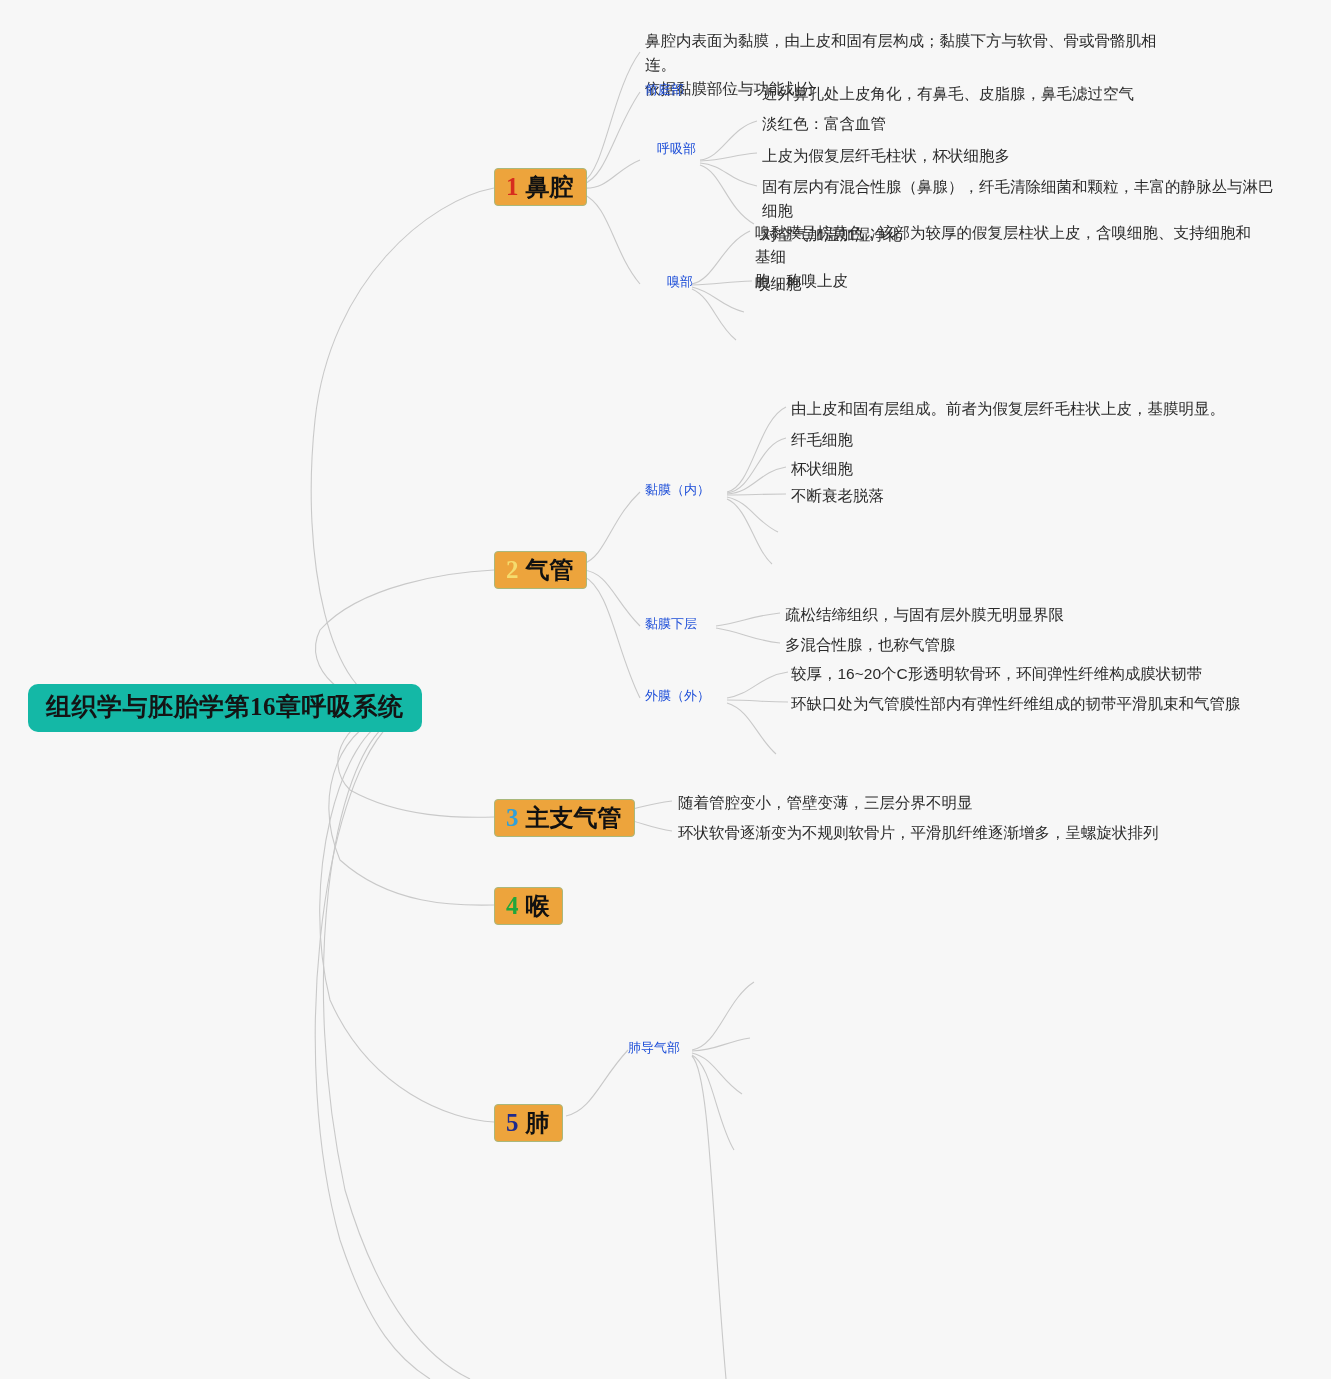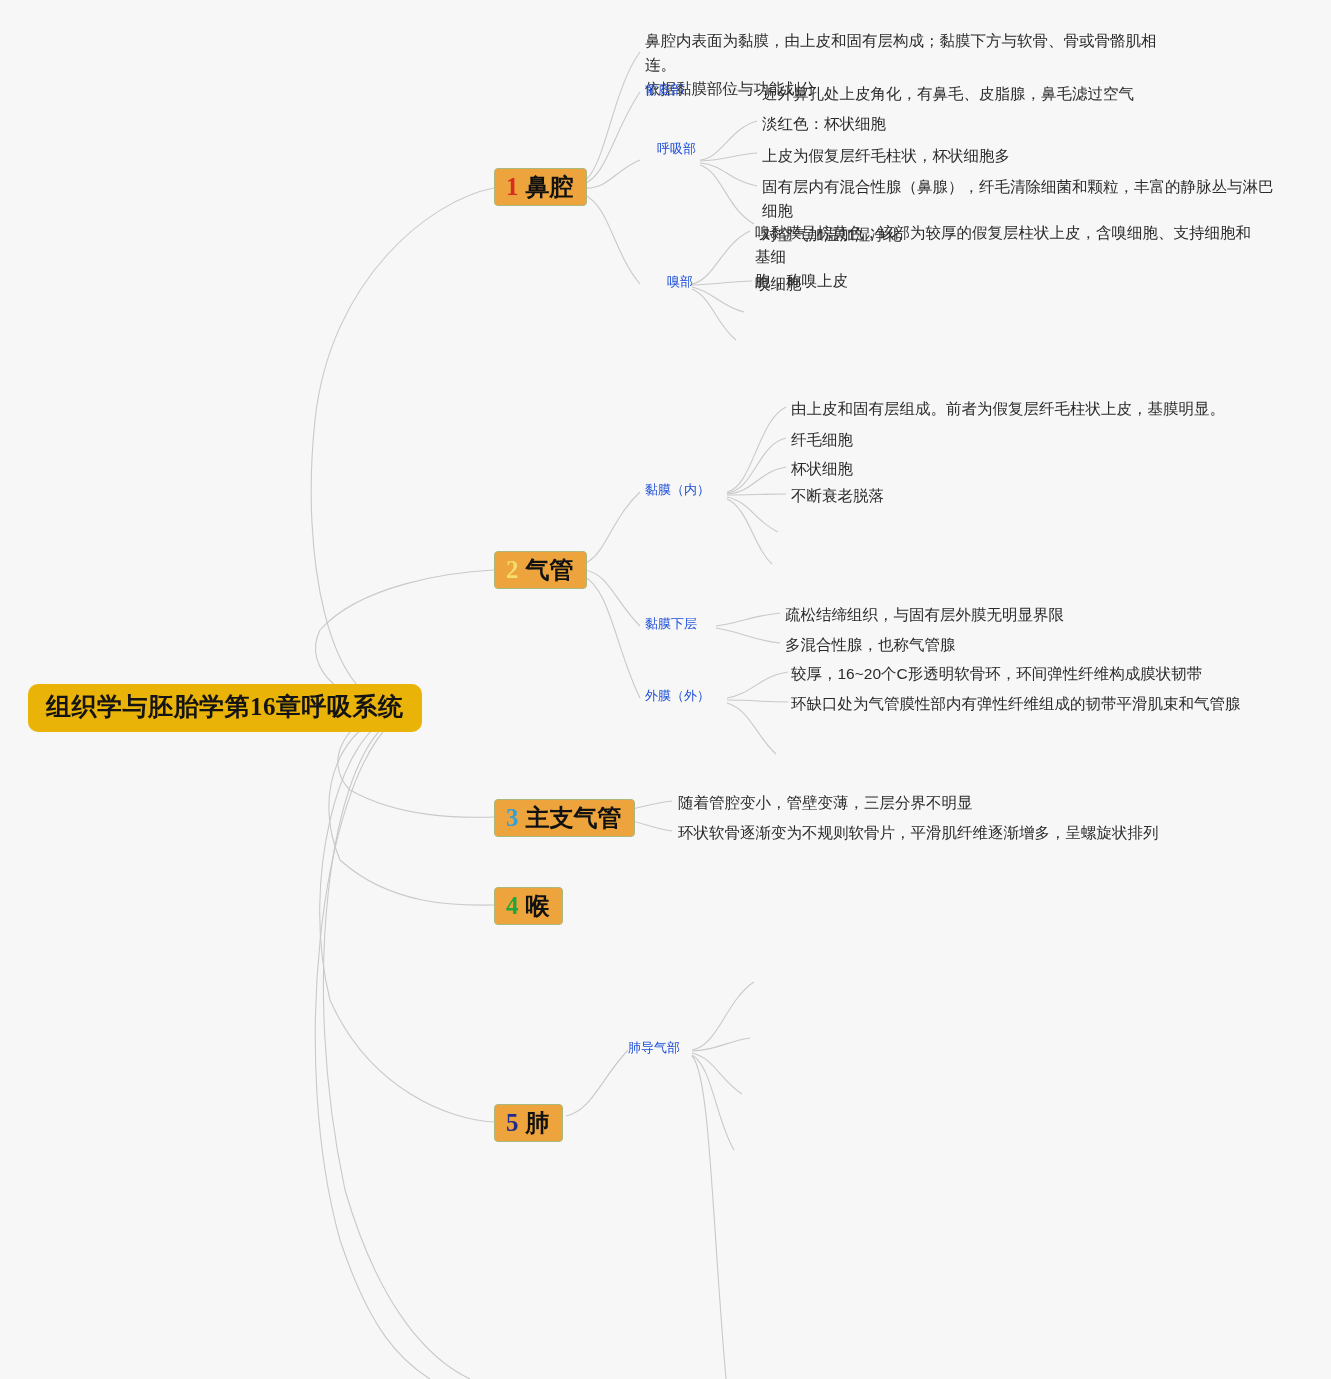--- a/index.html
+++ b/index.html
@@ -27,21 +27,21 @@
     position: absolute;
     left: 0; top: 0;
     width: 1331px;
     height: 1379px;
     pointer-events: none;
   }
 
   
   .root-node {
     position: absolute;
-    background: #eab308;
+    background: #14b8a6;
     border-radius: 10px;
     padding: 9px 18px 11px 18px;
     box-sizing: border-box;
     white-space: nowrap;
   }
   .root-node .root-label {
     font-family: "Liberation Serif", "DejaVu Serif", serif;
     font-weight: bold;
     font-size: 25px;
     color: #141414;
@@ -168,21 +168,21 @@
     <span class="blabel">鼻腔</span>
   </div>
 
   <div class="leaf-text" style="left:645px; top:29px; width:520px;">鼻腔内表面为黏膜，由上皮和固有层构成；黏膜下方与软骨、骨或骨骼肌相连。
 依据黏膜部位与功能划分</div>
 
   <div class="sub-label" style="left:645px; top:82px;">前庭部</div>
   <div class="leaf-text" style="left:762px; top:82px; width:420px;">近外鼻孔处上皮角化，有鼻毛、皮脂腺，鼻毛滤过空气</div>
 
   <div class="sub-label" style="left:645px; top:141px;margin-left:12px;">呼吸部</div>
-  <div class="leaf-text" style="left:762px; top:112px; width:420px;">淡红色：杯状细胞</div>
+  <div class="leaf-text" style="left:762px; top:112px; width:420px;">淡红色：富含血管</div>
   <div class="leaf-text" style="left:762px; top:144px; width:420px;">上皮为假复层纤毛柱状，杯状细胞多</div>
   <div class="leaf-text" style="left:762px; top:175px; width:520px;">固有层内有混合性腺（鼻腺），纤毛清除细菌和颗粒，丰富的静脉丛与淋巴细胞
 对空气加温加湿净化</div>
 
   <div class="sub-label" style="left:645px; top:274px;padding-left:22px;">嗅部</div>
   <div class="leaf-text" style="left:755px; top:221px; width:510px;">嗅黏膜呈棕黄色，该部为较厚的假复层柱状上皮，含嗅细胞、支持细胞和基细
 胞，称嗅上皮</div>
   <div class="leaf-text" style="left:755px; top:272px; width:300px;">嗅细胞</div>
 
   <div class="branch-node" style="left:494px; top:551px;">

